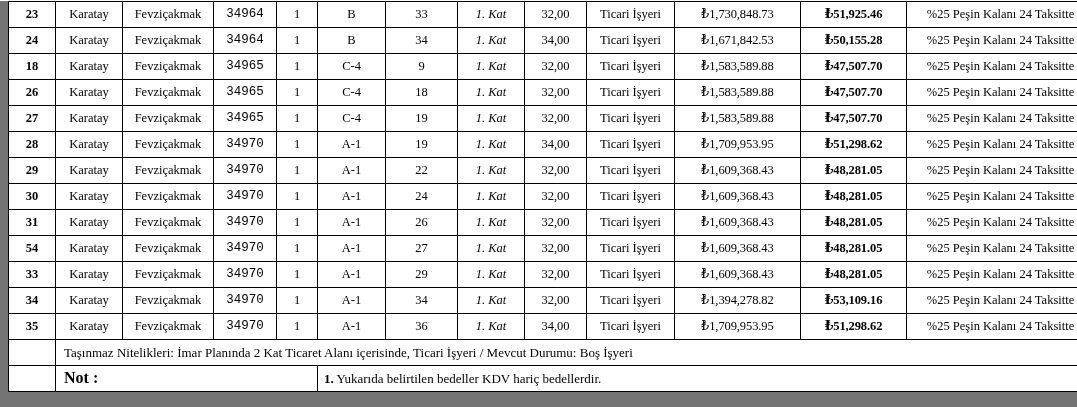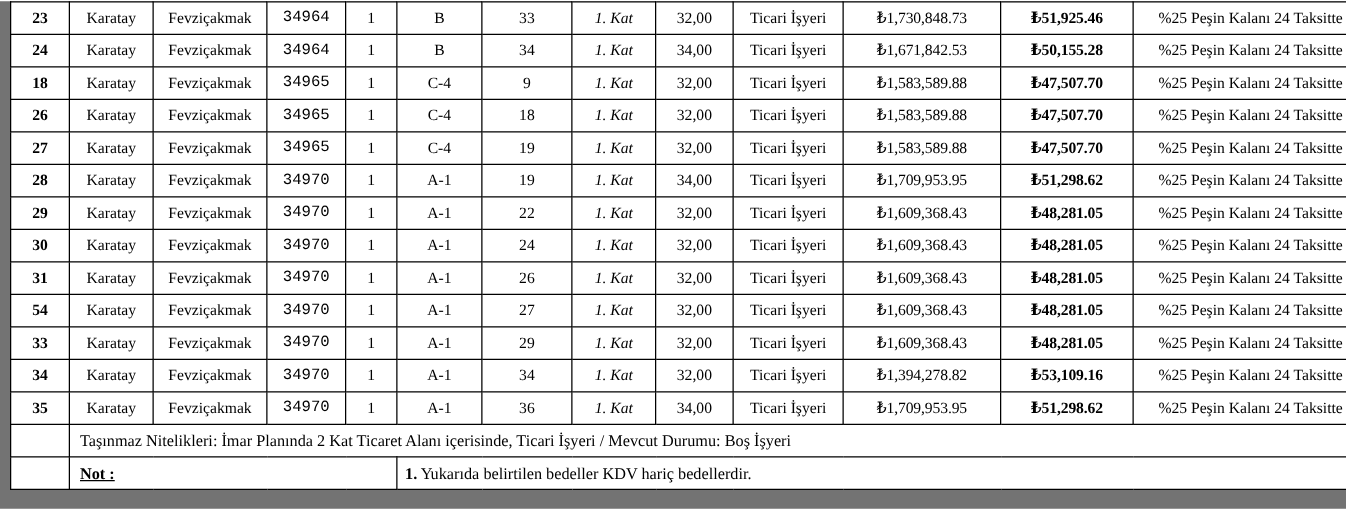--- a/index.html
+++ b/index.html
@@ -71,22 +71,21 @@
   }
 
   tr.footer-note td.note-spacer {
     width: 40px;
     border: 1px solid #000000;
   }
   tr.footer-note td.note-label {
     text-align: left;
     padding-left: 8px;
     font-weight: bold;
-    font-size: 13px;
-    text-decoration: underline;
+    font-size: 16px;
   }
   tr.footer-note td.note-text {
     text-align: left;
     padding-left: 6px;
     font-size: 13px;
     white-space: nowrap;
   }
   tr.footer-note td.note-text .note-num {
     font-weight: bold;
   }

